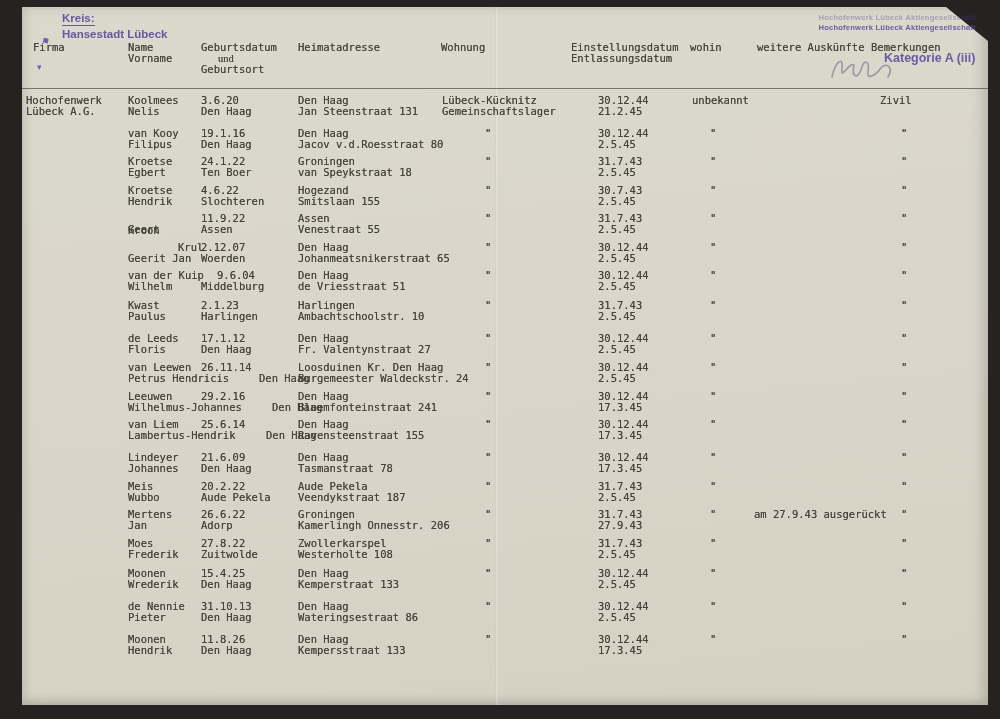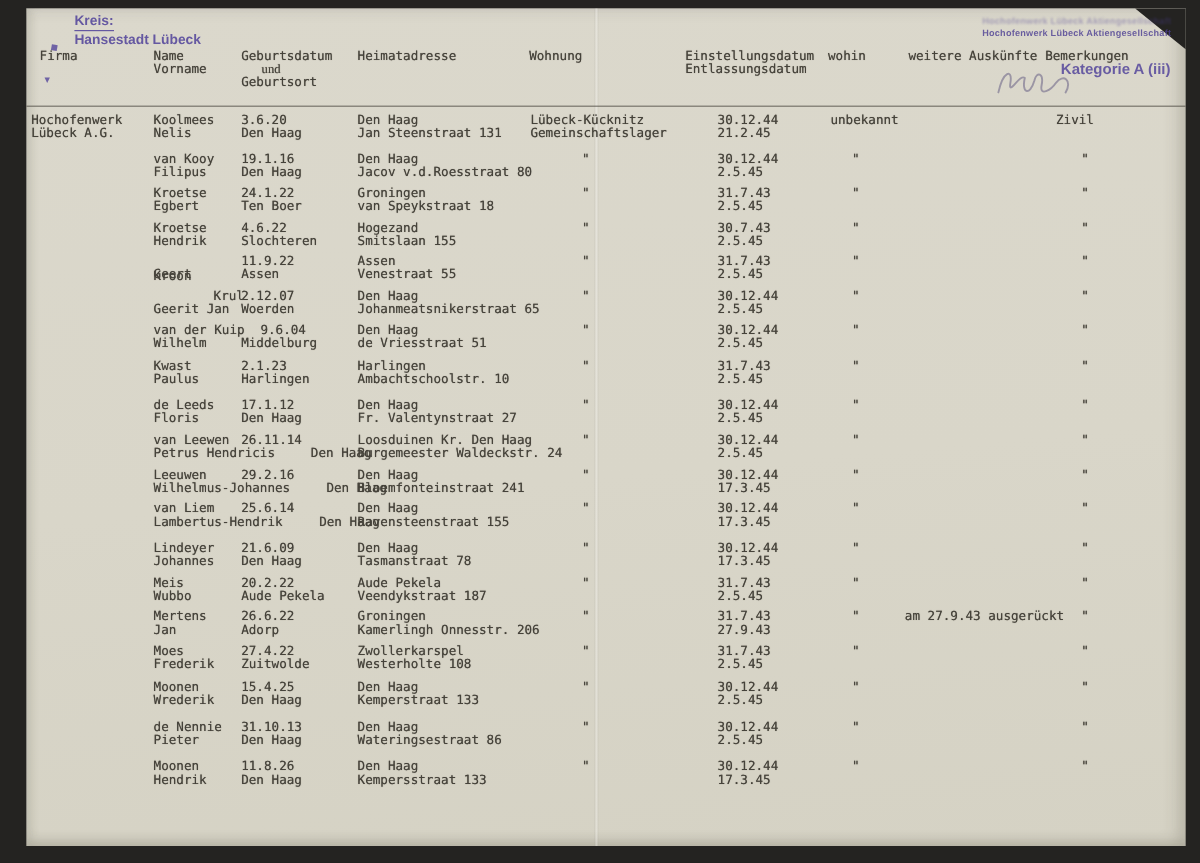--- a/index.html
+++ b/index.html
@@ -265,21 +265,21 @@
           <span class="cell" style="left: 463px;">"</span>
           <span class="cell" style="left: 576px;">31.7.43</span>
           <span class="cell l2" style="left: 576px;">27.9.43</span>
           <span class="cell" style="left: 688px;">"</span>
           <span class="cell" style="left: 732px;">am 27.9.43 ausgerückt</span>
           <span class="cell" style="left: 879px;">"</span>
         </div>
         <div class="row" style="top: 531px;">
           <span class="cell" style="left: 106px;">Moes</span>
           <span class="cell l2" style="left: 106px;">Frederik</span>
-          <span class="cell" style="left: 179px;">27.4.22</span>
+          <span class="cell" style="left: 179px;">27.8.22</span>
           <span class="cell l2" style="left: 179px;">Zuitwolde</span>
           <span class="cell" style="left: 276px;">Zwollerkarspel</span>
           <span class="cell l2" style="left: 276px;">Westerholte 108</span>
           <span class="cell" style="left: 463px;">"</span>
           <span class="cell" style="left: 576px;">31.7.43</span>
           <span class="cell l2" style="left: 576px;">2.5.45</span>
           <span class="cell" style="left: 688px;">"</span>
           <span class="cell" style="left: 879px;">"</span>
         </div>
         <div class="row" style="top: 561px;">

